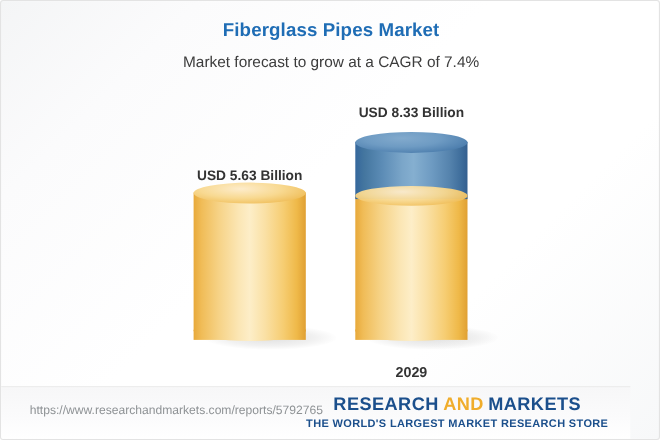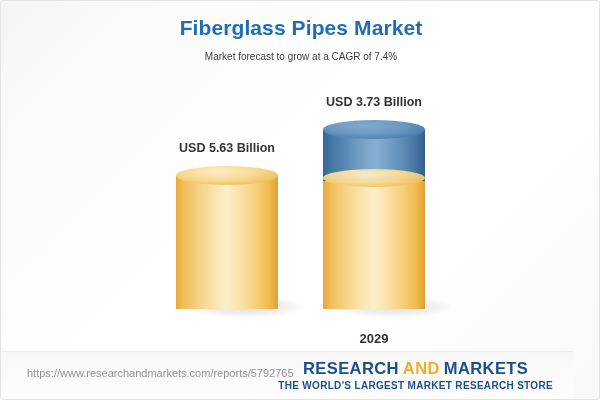--- a/index.html
+++ b/index.html
@@ -27,29 +27,29 @@
 
   
   .header {
     position: absolute;
     top: 16px;
     left: 0;
     width: 600px;
     text-align: center;
   }
   .chart-title {
-    font-size: 21px;
+    font-size: 17px;
     font-weight: bold;
     color: #1f6db5;
     letter-spacing: 0.1px;
     line-height: 22px;
   }
   .chart-subtitle {
     margin-top: 9px;
-    font-size: 10px;
+    font-size: 14px;
     color: #3c3c3c;
     line-height: 17px;
   }
 
   
   .plot {
     position: absolute;
     left: 0;
     top: 0;
     width: 600px;
@@ -151,23 +151,23 @@
 
 <div id="infographic">
 
   <div class="header">
     <div class="chart-title">Fiberglass Pipes Market</div>
     <div class="chart-subtitle">Market forecast to grow at a CAGR of 7.4%</div>
   </div>
 
   <div class="plot">
 
-    <div class="value-label" style="left:126px; top:140px; width:200px;">USD 5.63 Billion</div>
+    <div class="value-label" style="left:126px; top:152px; width:200px;">USD 5.63 Billion</div>
 
-    <div class="value-label" style="left:273px; top:94px; width:200px;">USD 3.73 Billion</div>
+    <div class="value-label" style="left:273px; top:94px; width:200px;">USD 8.33 Billion</div>
 
     <div class="bar-group" style="left:175px; top:165px; width:102px; height:155px;">
       <div class="shadow" style="left:10px; top:130px; width:120px; height:22px;"></div>
       <div class="cyl-body fill-yellow" style="left:0px; top:9px; width:102px; height:134px;"></div>
       <div class="cyl-bottom fill-yellow" style="left:0px; top:125px; width:102px; height:19px;"></div>
       <div class="cyl-top top-yellow" style="left:0px; top:0px; width:102px; height:19px;"></div>
     </div>
 
     <div class="bar-group" style="left:322px; top:119px; width:102px; height:201px;">
       <div class="shadow" style="left:10px; top:176px; width:120px; height:22px;"></div>

